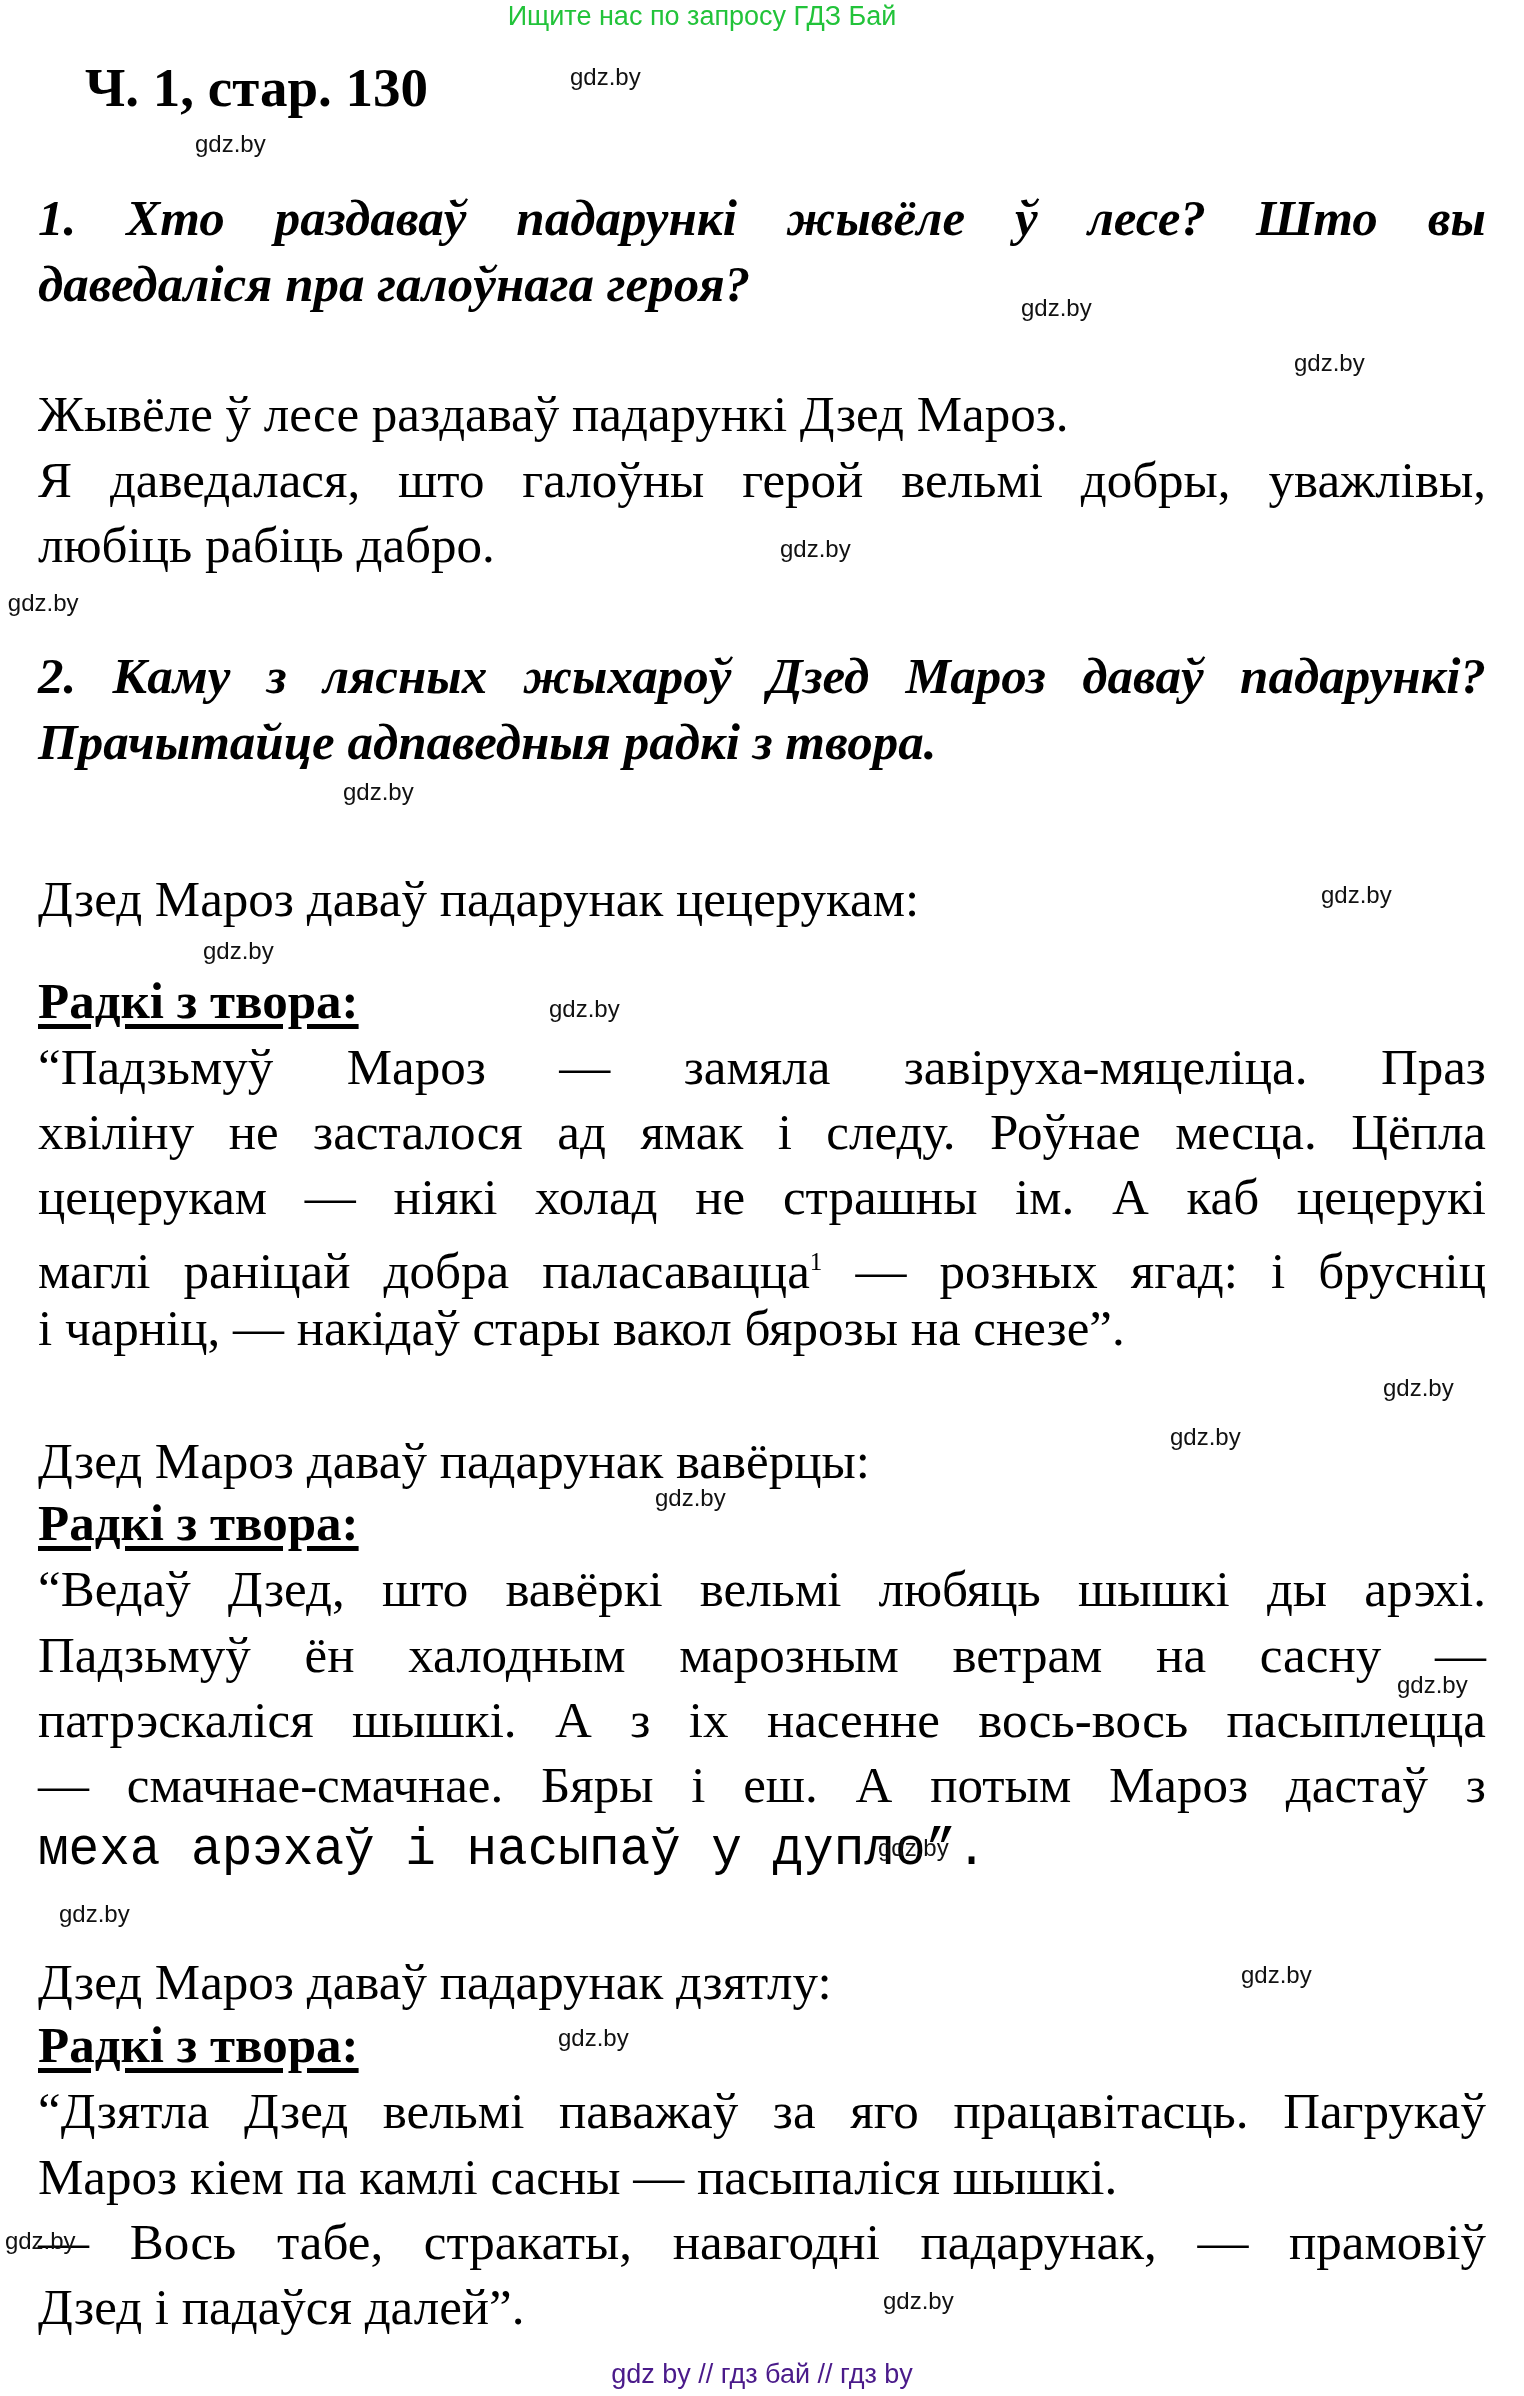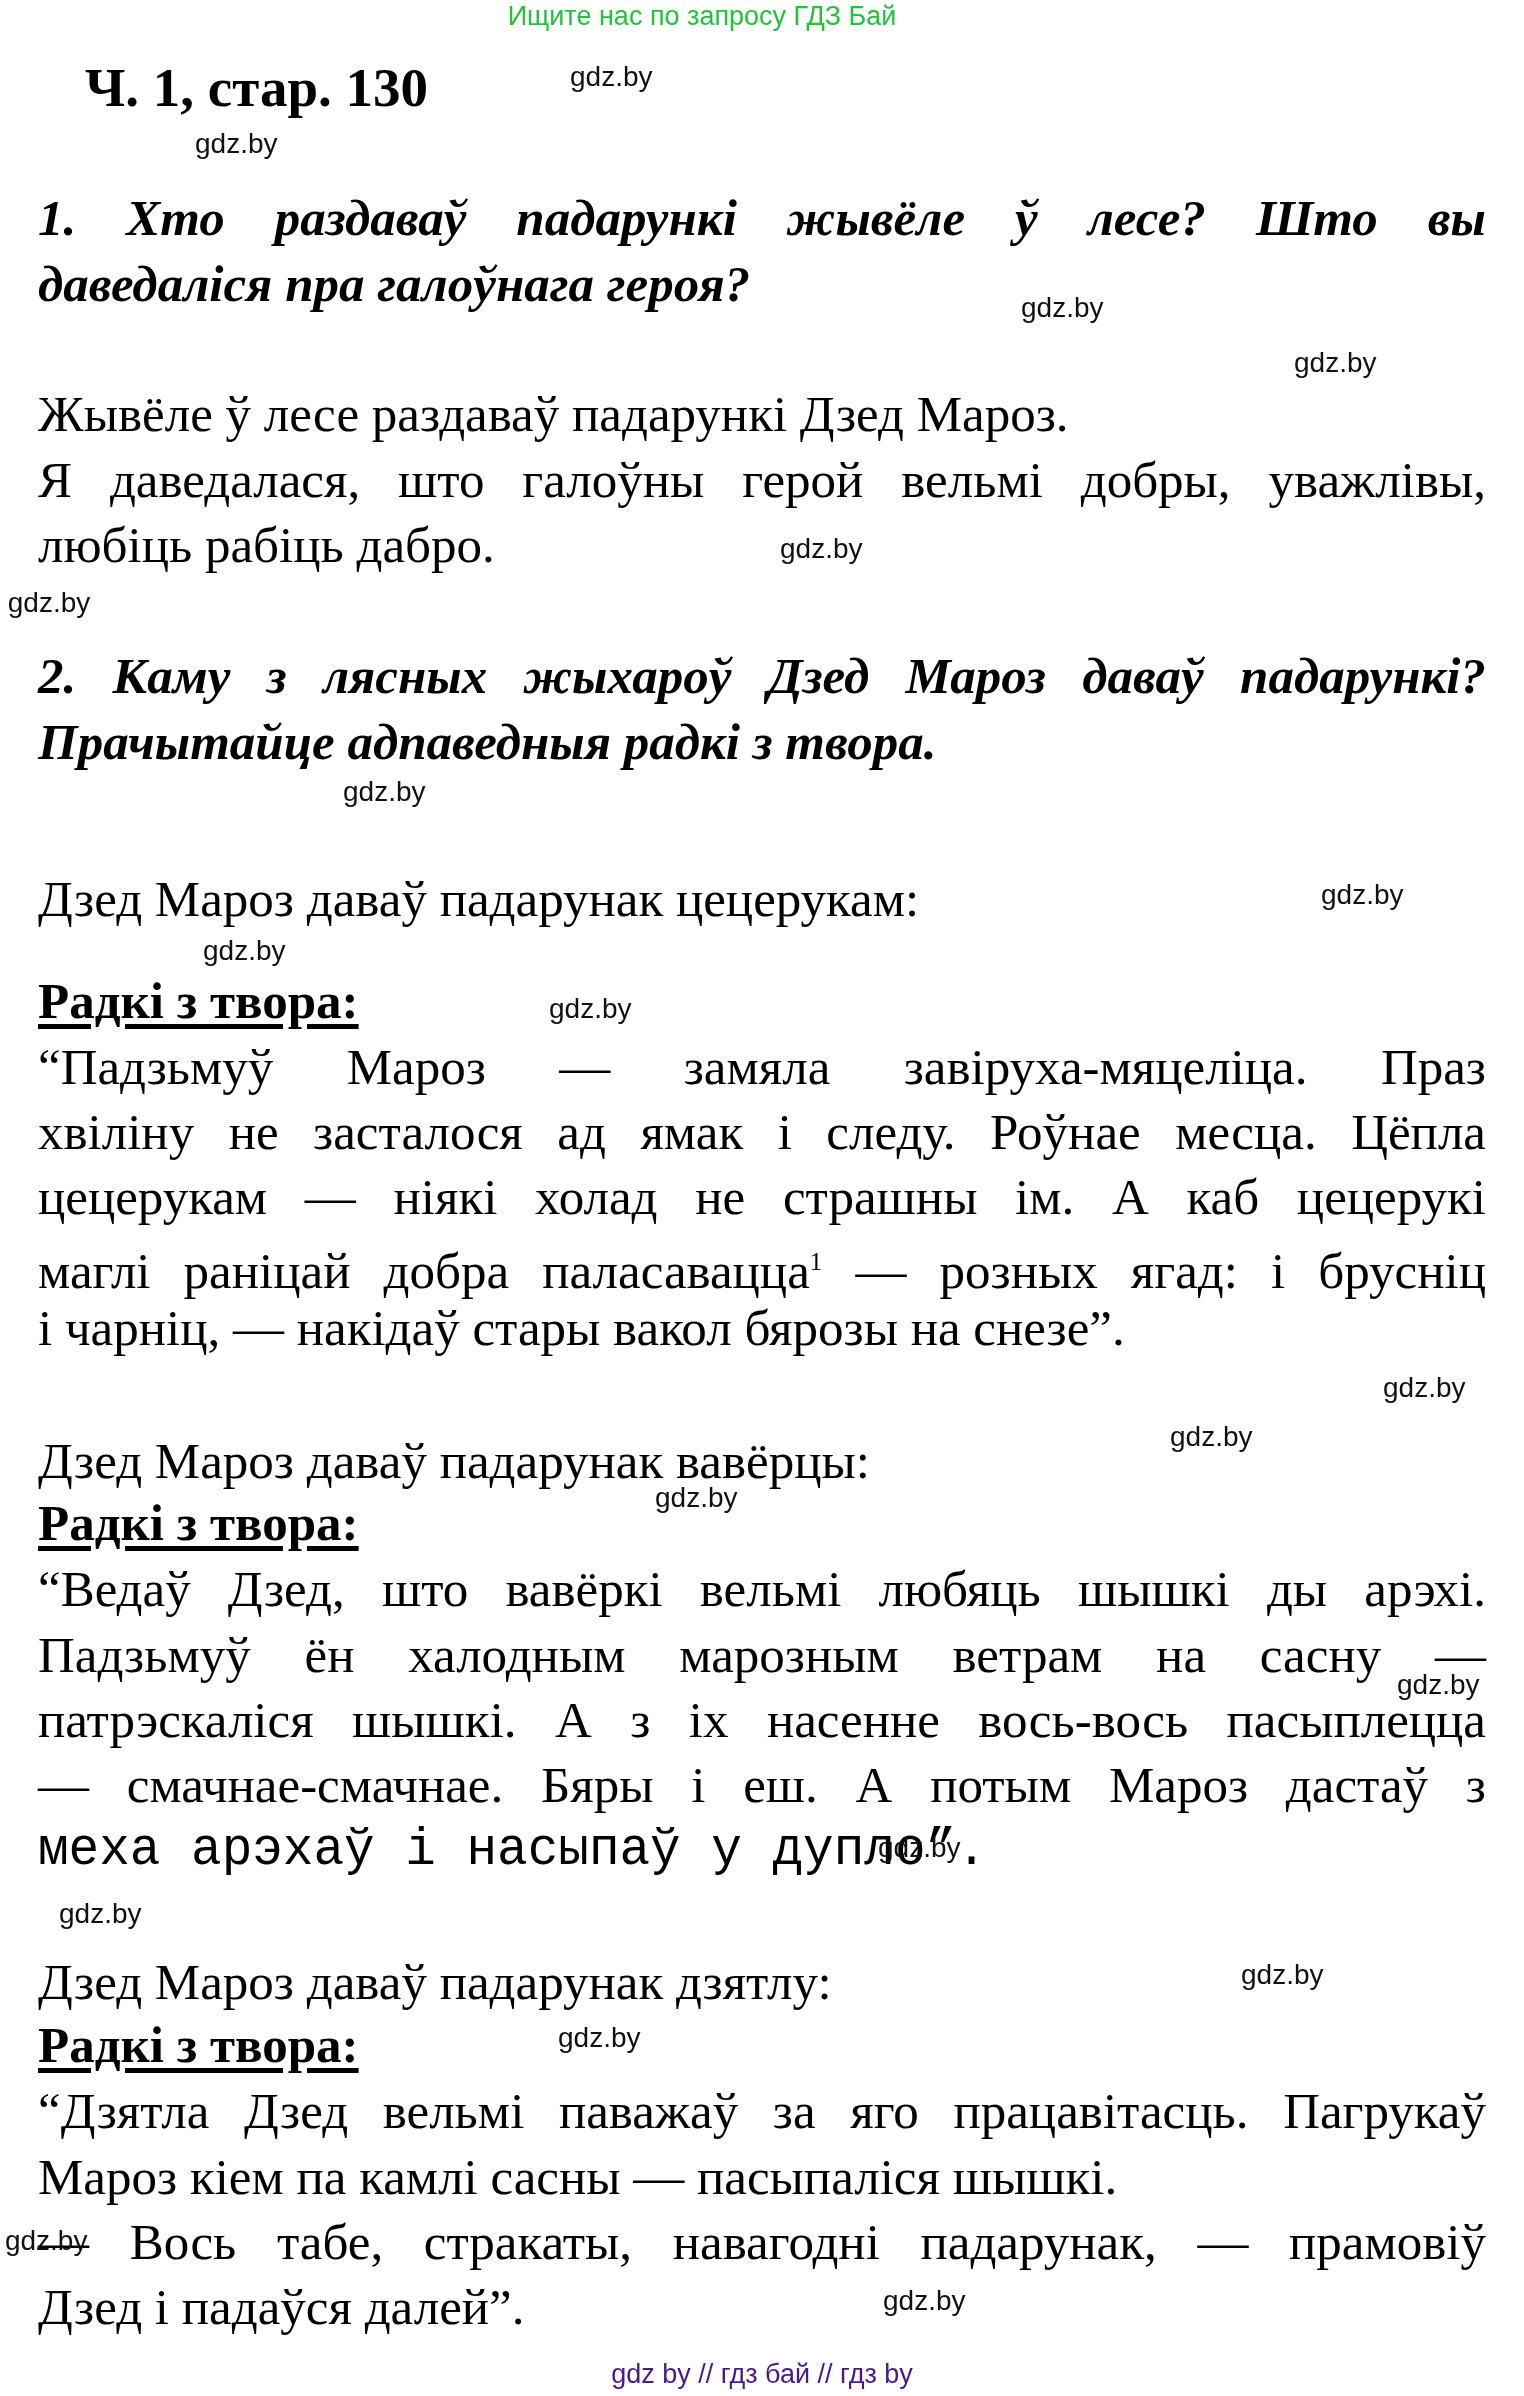--- a/index.html
+++ b/index.html
@@ -4,21 +4,21 @@
 <style>
   html, body { margin:0; padding:0; background:#ffffff; }
   body { width:1524px; height:2396px; position:relative; overflow:hidden; font-family:"Liberation Serif", serif; color:#000; }
   .abs { position:absolute; white-space:nowrap; }
   .header { left:0; width:1404px; top:0; text-align:center; font-family:"Liberation Sans", sans-serif; font-size:27px; line-height:33px; color:#22c33a; }
   .title { left:38px; top:57px; font-size:55px; font-weight:bold; line-height:62px;margin-left:47px; }
   .q { left:38px; width:1448px; font-size:51px; font-weight:bold; font-style:italic; line-height:66px; }
   .line { left:38px; width:1448px; font-size:51px; line-height:64px; }
   .just { text-align:justify; text-align-last:justify; white-space:normal; }
   .sub { left:38px; font-size:51px; font-weight:bold; line-height:60px; text-decoration:underline; text-decoration-thickness:4.9px; text-underline-offset:5.9px; }
-  .wm { font-family:"Liberation Sans", sans-serif; font-size:28px; color:#111; line-height:33px;text-align:center; }
+  .wm { font-family:"Liberation Sans", sans-serif; font-size:24px; color:#111; line-height:33px;text-align:center; }
   .footer { left:0; width:1524px; top:2358px; text-align:center; font-family:"Liberation Sans", sans-serif; font-size:27px; color:#4a1a8a; line-height:33px; }
   sup { font-size:25px; vertical-align:super; line-height:0; }
 </style>
 </head>
 <body>
 
 <div class="abs header">Ищите нас по запросу ГДЗ Бай</div>
 
 <div class="abs title">Ч. 1, стар. 130</div>
 

